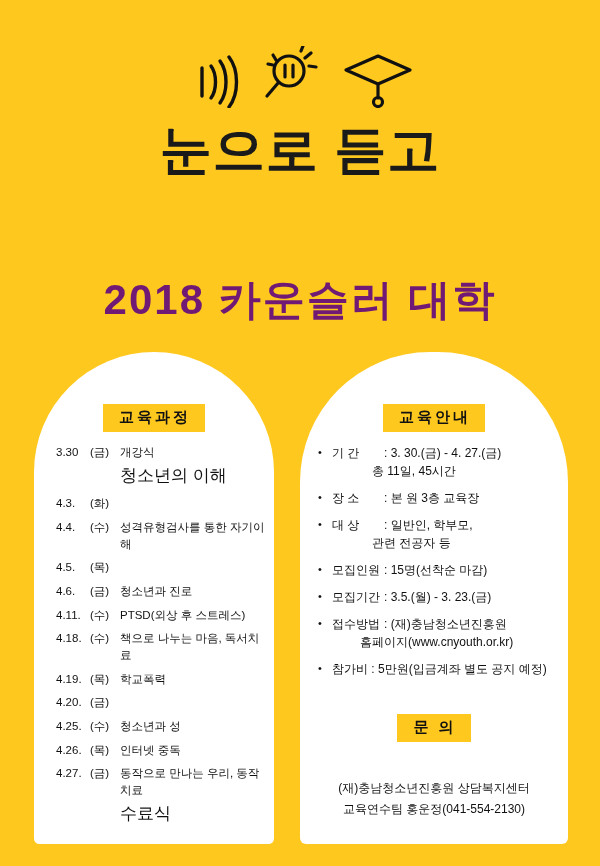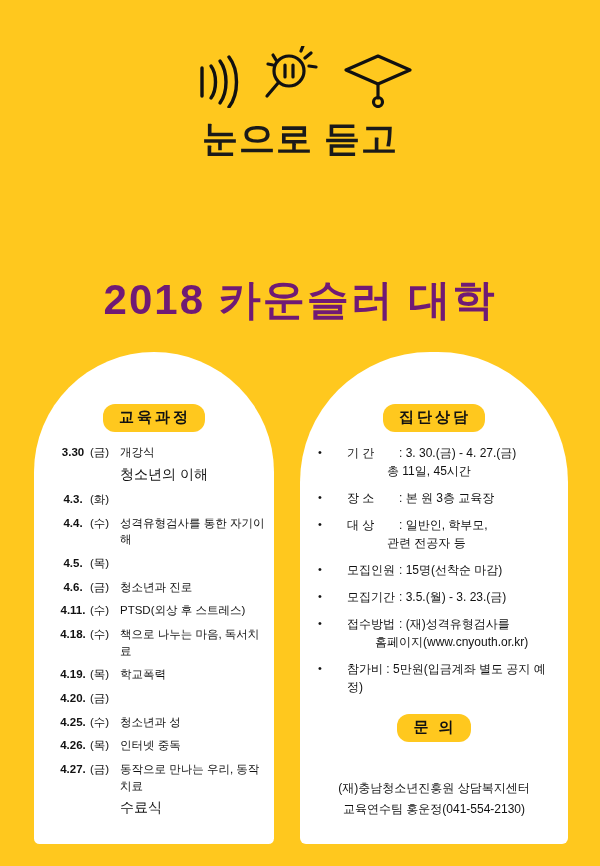--- a/index.html
+++ b/index.html
@@ -36,21 +36,21 @@
   .icon-row svg { display: block; }
 
   
   .headline {
     position: absolute;
     top: 115px;
     left: 0;
     width: 600px;
     text-align: center;
     color: #1a1a1a;
-    font-size: 36px;
+    font-size: 52px;
     font-weight: bold;
     line-height: 1.35;
     letter-spacing: 1px;
   }
   .headline .l2 { display: block; }
 
   .title-main {
     position: absolute;
     top: 272px;
     left: 0;
@@ -83,49 +83,49 @@
 
   
   .tag {
     display: inline-block;
     background: #FFC81E;
     color: #111;
     font-size: 15px;
     font-weight: bold;
     letter-spacing: 3px;
     padding: 4px 14px 5px 16px;
-    border-radius: 12px;
+    border-radius: 0;
   }
   .tag-wrap { text-align: center; }
 
   
   .left-head { position: absolute; left: 0; top: 52px; width: 240px; }
   .sched {
     position: absolute;
     left: 22px;
     top: 92px;
     width: 212px;
     font-size: 11.5px;
     color: #111;
   }
   .sched-row {
     display: flex;
     align-items: flex-start;
     margin-bottom: 7px;
     line-height: 1.45;
   }
-  .sched-date { width: 34px; flex: 0 0 34px; text-align: center; font-weight: bold; }
+  .sched-date { width: 34px; flex: 0 0 34px; text-align: left; }
   .sched-day  { width: 30px; flex: 0 0 30px; text-align: left; }
   .sched-text { flex: 1 1 auto; }
   .sched-sub {
     margin-left: 64px;
     line-height: 1.45;
     margin-top: -4px;
     margin-bottom: 7px;
-    font-size: 14px;
+    font-size: 17px;
   }
 
   
   .right-head { position: absolute; left: 0; top: 52px; width: 268px; }
   .info {
     position: absolute;
     left: 18px;
     top: 92px;
     width: 238px;
     font-size: 12px;
@@ -135,21 +135,21 @@
     display: flex;
     align-items: flex-start;
     margin-bottom: 9px;
     line-height: 1.5;
   }
   .bullet {
     flex: 0 0 14px;
     font-size: 11px;
     line-height: 1.6;
   }
-  .info-body { flex: 1 1 auto; margin-left: 15px; }
+  .info-body { flex: 1 1 auto; }
   .info-label {
     display: inline-block;
     min-width: 52px;
   }
   .info-cont {
     display: block;
     padding-left: 40px;
   }
   .info-cont2 {
     display: block;
@@ -304,21 +304,21 @@
         <span class="sched-day">(금)</span>
         <span class="sched-text">동작으로 만나는 우리, 동작치료</span>
       </div>
       <div class="sched-sub">수료식</div>
 
     </div>
   </div>
 
   <div class="panel panel-right">
     <div class="right-head tag-wrap">
-      <span class="tag">집단상담</span>
+      <span class="tag">교육안내</span>
     </div>
 
     <div class="info">
 
       <div class="info-row">
         <span class="bullet">•</span>
         <span class="info-body">
           <span class="info-label">기     간</span><span>: 3. 30.(금) - 4. 27.(금)</span>
           <span class="info-cont">총 11일, 45시간</span>
         </span>
@@ -349,21 +349,21 @@
       <div class="info-row">
         <span class="bullet">•</span>
         <span class="info-body">
           <span class="info-label">모집기간</span><span>: 3.5.(월) - 3. 23.(금)</span>
         </span>
       </div>
 
       <div class="info-row">
         <span class="bullet">•</span>
         <span class="info-body">
-          <span class="info-label">접수방법</span><span>: (재)성격유형검사를</span>
+          <span class="info-label">접수방법</span><span>: (재)충남청소년진흥원</span>
           <span class="info-cont2">홈페이지(www.cnyouth.or.kr)</span>
         </span>
       </div>
 
       <div class="info-row">
         <span class="bullet">•</span>
         <span class="info-body">
           <span>참가비</span>
           <span>: 5만원(입금계좌 별도 공지 예정)</span>
         </span>

